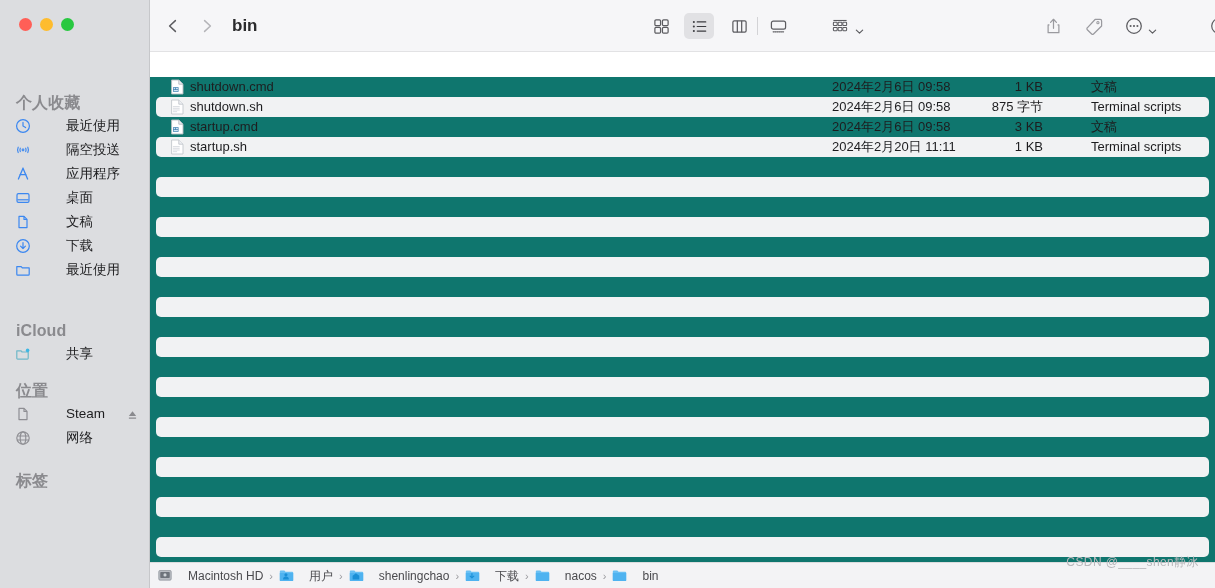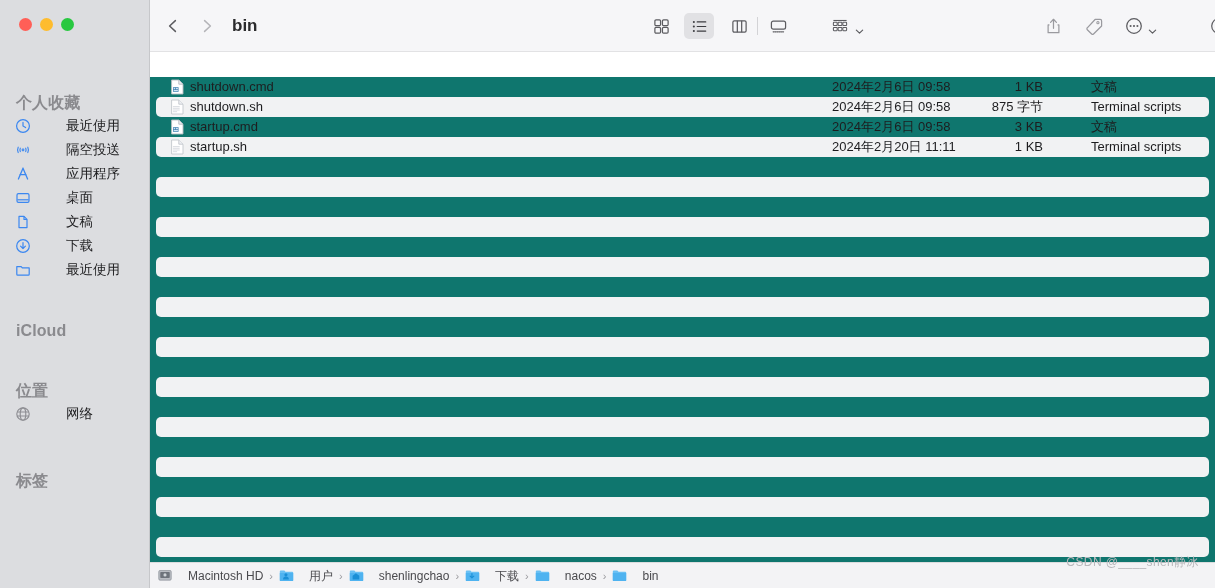--- a/index.html
+++ b/index.html
@@ -270,24 +270,48 @@
           <svg width="16" height="16" viewBox="0 0 16 16">
               <path d="M1.8 4.6h4.4l1.1 1.3h6.9v6.4a.9.9 0 0 1-.9.9H2.7a.9.9 0 0 1-.9-.9z" fill="none" stroke="#3b87f0" stroke-width="1.2" stroke-linejoin="round"></path>
             </svg>
         </span>
         <span class="label">最近使用</span>
       </div>
     </div>
 
     <div class="side-section" style="top:280px;">
       <div class="side-header">iCloud</div>
+      <div class="side-item">
+        <span class="side-icon">
+          <svg width="16" height="16" viewBox="0 0 16 16">
+              <path d="M1.8 4.8h4.3l1 1.2h6.1v6.2a.85.85 0 0 1-.85.85H2.65a.85.85 0 0 1-.85-.85z" fill="none" stroke="#6fb8c9" stroke-width="1.2" stroke-linejoin="round"></path>
+              <circle cx="12.6" cy="4.4" r="1.8" fill="#3db7e4"></circle>
+            </svg>
+        </span>
+        <span class="label">共享</span>
+      </div>
     </div>
 
     <div class="side-section" style="top:340px;">
       <div class="side-header">位置</div>
+      <div class="side-item">
+        <span class="side-icon">
+          <svg width="16" height="16" viewBox="0 0 16 16">
+              <path d="M4 2.4h5l3 3v8.2H4z" fill="none" stroke="#8e8e93" stroke-width="1.2" stroke-linejoin="round"></path>
+              <path d="M9 2.4v3.1h3" fill="none" stroke="#8e8e93" stroke-width="1.2" stroke-linejoin="round"></path>
+            </svg>
+        </span>
+        <span class="label">Steam</span>
+        <span class="eject">
+          <svg width="11" height="11" viewBox="0 0 12 12">
+              <path d="M6 2 10 7.2H2z" fill="#8a8a8e"></path>
+              <rect x="2" y="8.6" width="8" height="1.5" rx="0.5" fill="#8a8a8e"></rect>
+            </svg>
+        </span>
+      </div>
       <div class="side-item">
         <span class="side-icon">
           <svg width="16" height="16" viewBox="0 0 16 16">
               <circle cx="8" cy="8" r="6.2" fill="none" stroke="#8e8e93" stroke-width="1.15"></circle>
               <ellipse cx="8" cy="8" rx="2.8" ry="6.2" fill="none" stroke="#8e8e93" stroke-width="1.15"></ellipse>
               <path d="M2 6h12M2 10h12" stroke="#8e8e93" stroke-width="1.15"></path>
             </svg>
         </span>
         <span class="label">网络</span>
       </div>

